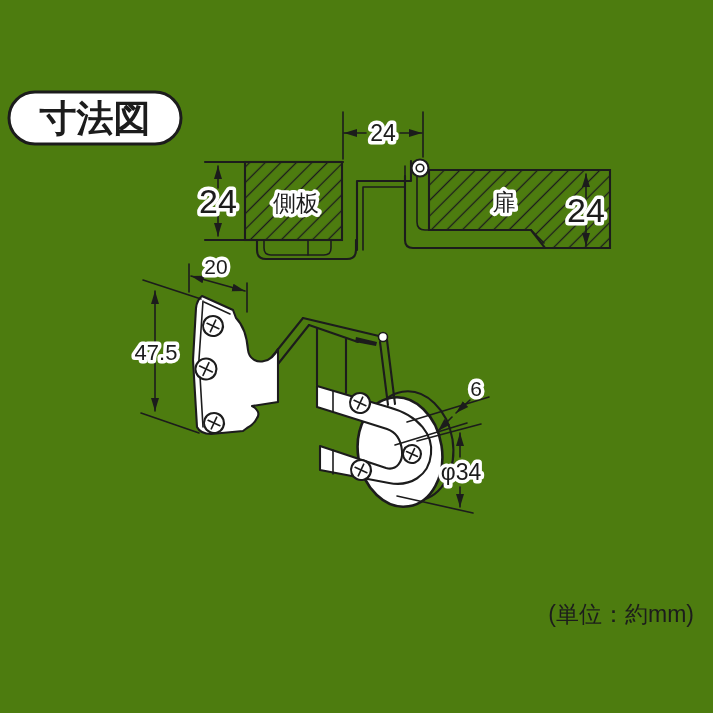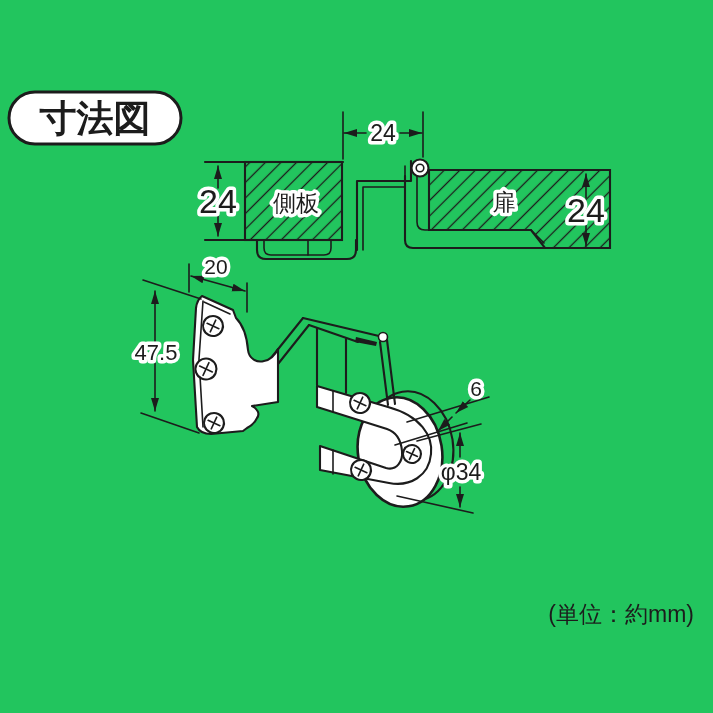--- a/index.html
+++ b/index.html
@@ -1,16 +1,16 @@
 <!DOCTYPE html>
 <html><head>
 <meta charset="utf-8">
 <style>
   html,body{margin:0;padding:0;background:#fff;}
-  #stage{position:relative;width:713px;height:713px;background:#22c55e;overflow:hidden;
+  #stage{position:relative;width:713px;height:713px;background:#4d7c0f;overflow:hidden;
          font-family:"Liberation Sans",sans-serif;}
   svg{display:block;}
   .ln{stroke:#1c1c1c;fill:none;stroke-linecap:round;stroke-linejoin:round;}
   .w3{stroke-width:2.6;}
   .w2{stroke-width:2.1;}
   .w1{stroke-width:1.6;}
   .fillw{fill:#ffffff;}
   .dimtxt{fill:#1c1c1c;font-family:"Liberation Sans",sans-serif;
           paint-order:stroke;stroke:#ffffff;stroke-width:7px;stroke-linejoin:round;}
   .f23{font-size:23px;} .f34{font-size:34px;} .f21{font-size:21px;} .f22{font-size:22px;}

